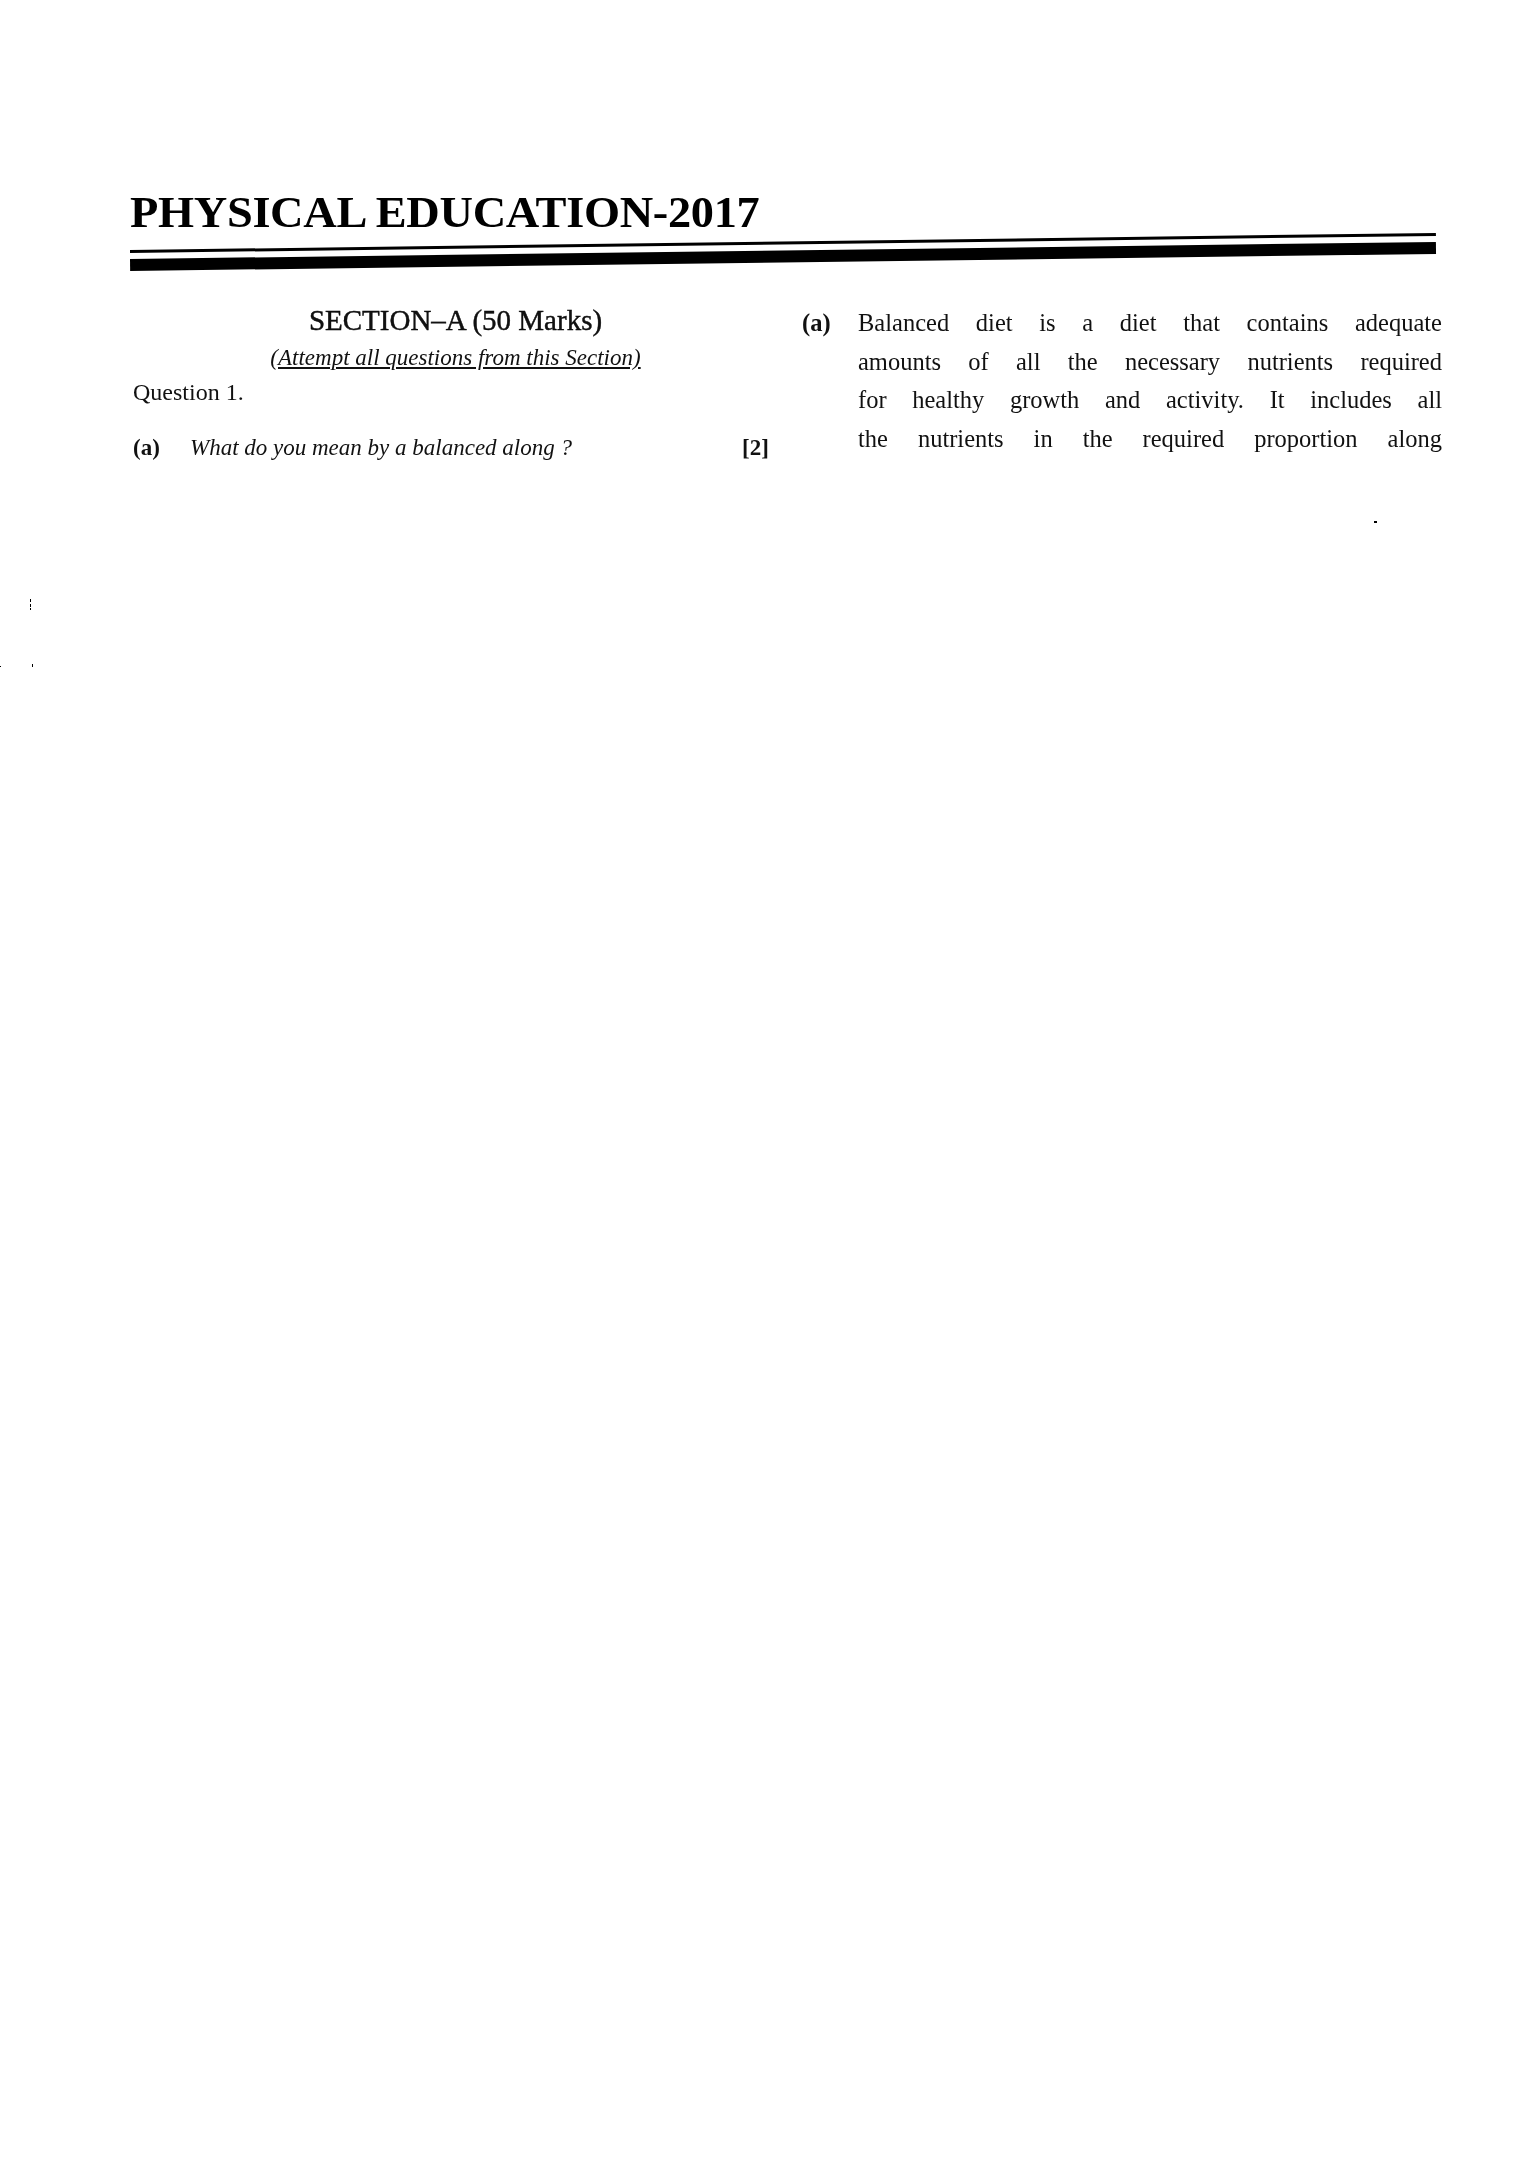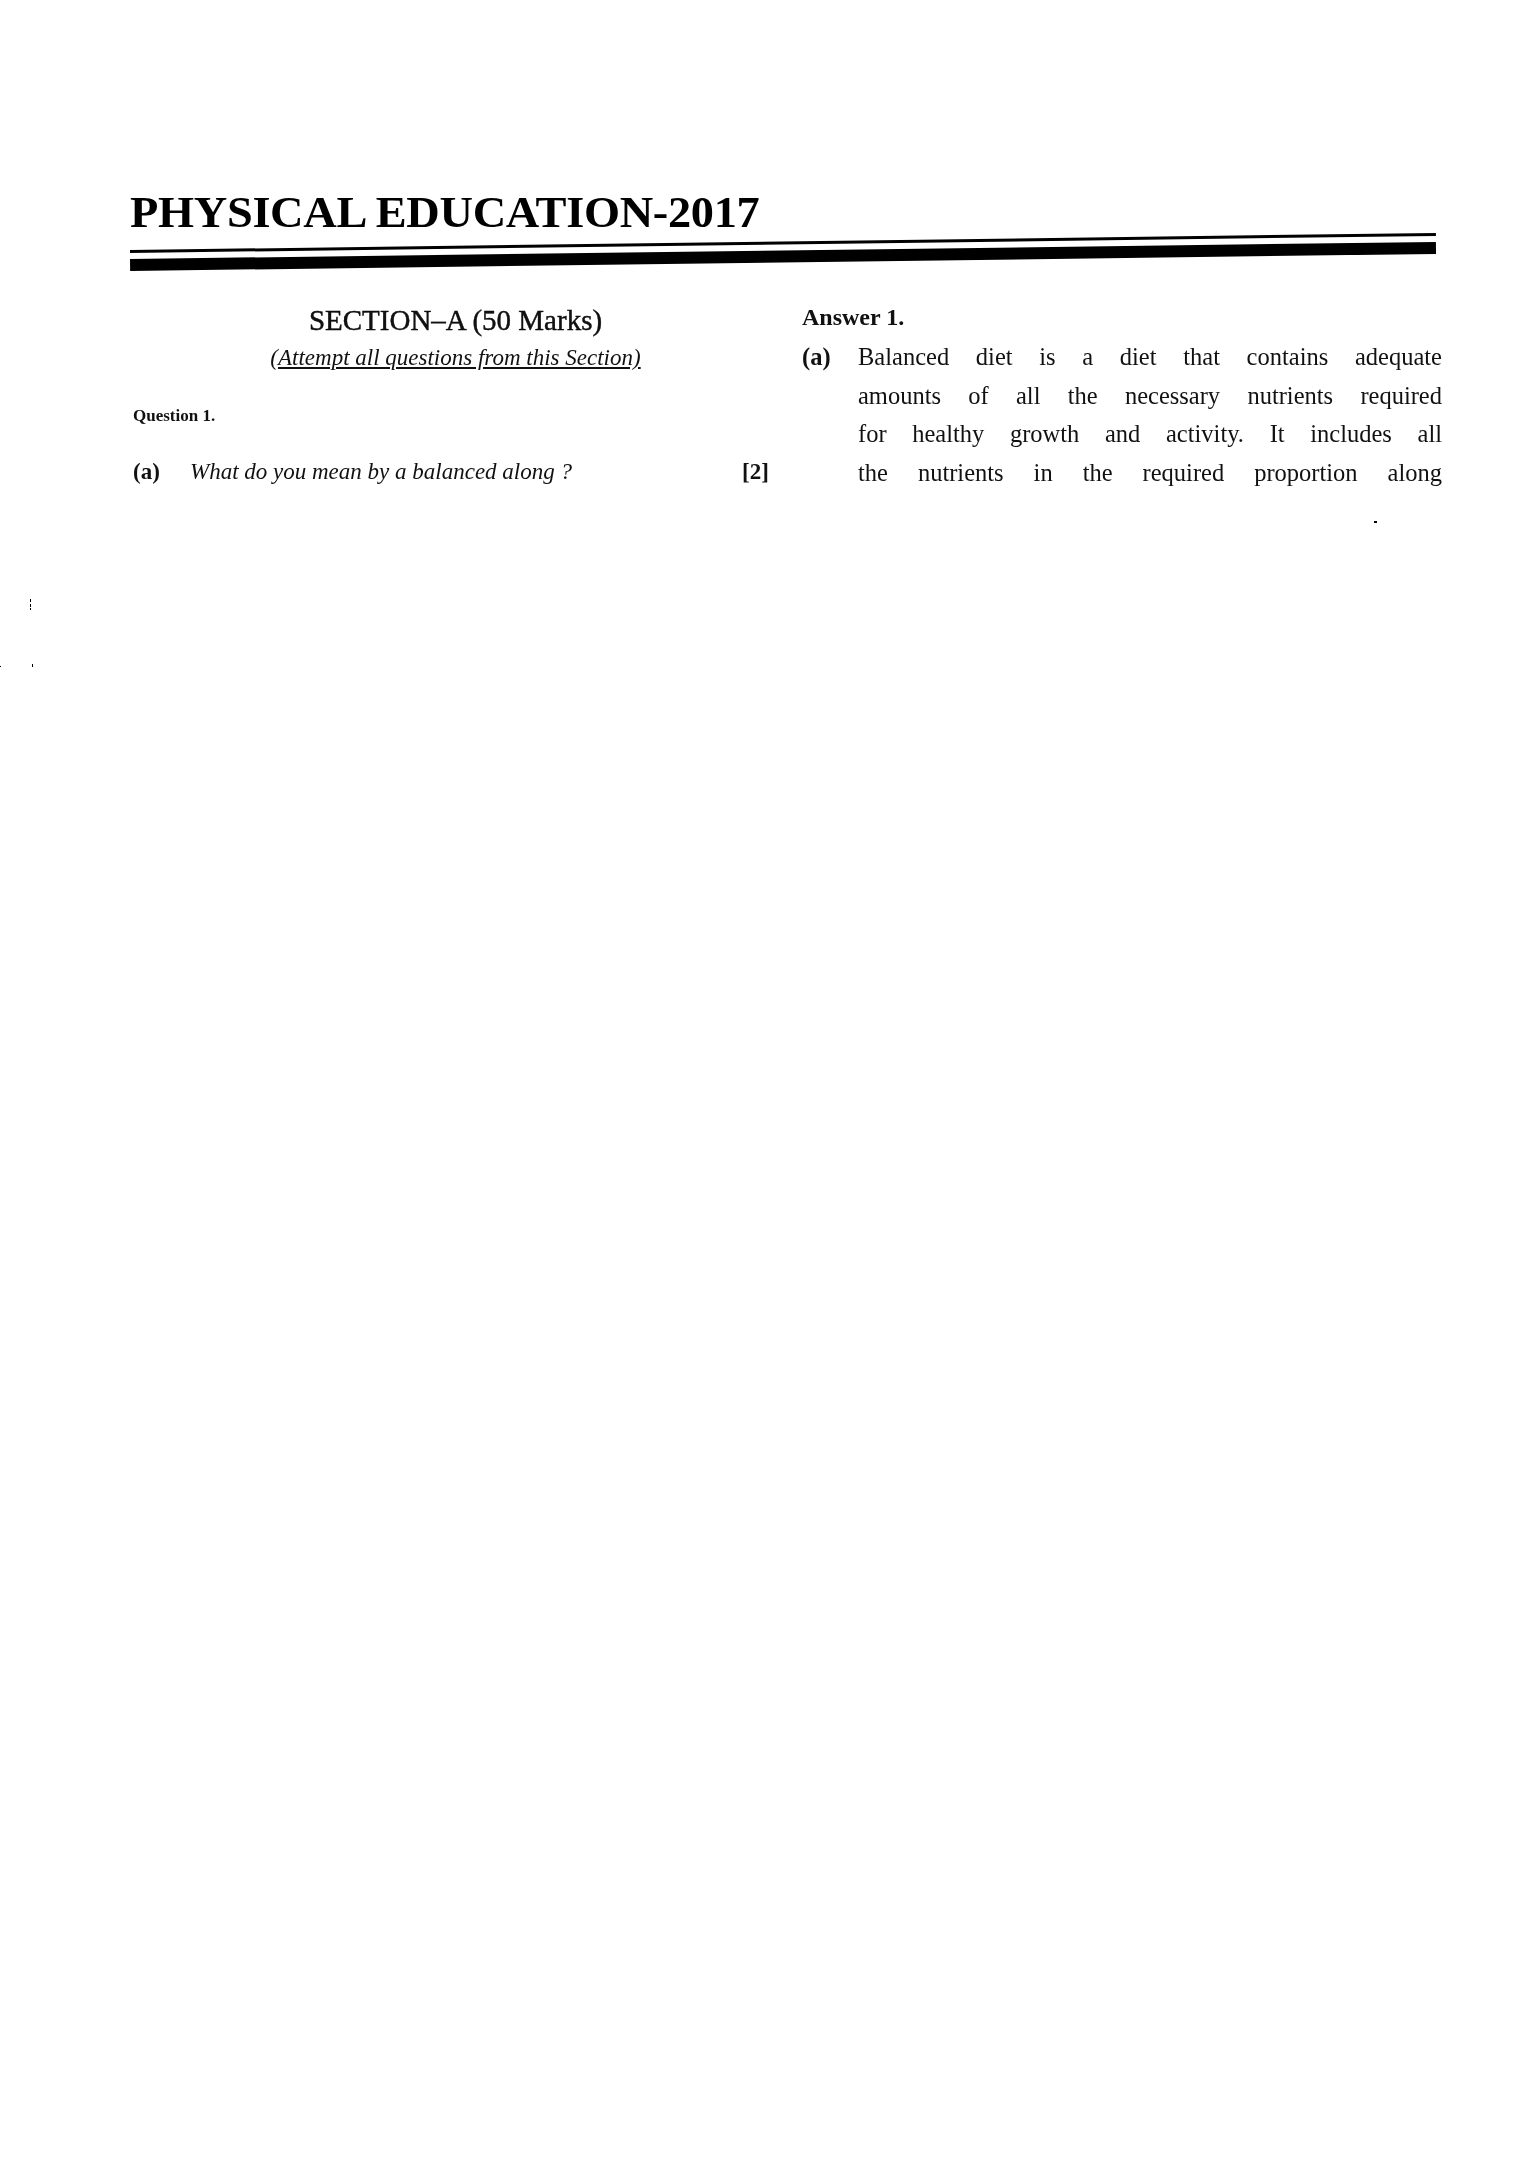--- a/index.html
+++ b/index.html
@@ -68,24 +68,24 @@
     .section-note {
       text-align: center;
       font-style: italic;
       font-size: 23px;
       line-height: 34px;
       margin: 1px 0 0 0;
       width: 645px;
       text-decoration: underline;
     }
     .question-label {
-      font-weight: bold;
-      font-size: 17px;
+      font-weight: normal;
+      font-size: 24px;
       line-height: 34px;
-      margin: 24px 0 0 0;
+      margin: 0 0 0 0;
     }
     .question-row {
       position: relative;
       margin-top: 22px;
       font-size: 23px;
       line-height: 34px;
       height: 34px;
     }
     .q-marker {
       position: absolute;
@@ -159,21 +159,20 @@
   <p class="section-note">(Attempt all questions from this Section)</p>
   <p class="question-label">Question 1.</p>
   <div class="question-row">
     <span class="q-marker">(a)</span>
     <span class="q-text">What do you mean by a balanced along ?</span>
     <span class="q-marks">[2]</span>
   </div>
 </div>
 
 <div class="col-right">
-  <p class="answer-label">Answer 1.</p>
   <div class="answer-row">
     <span class="a-marker">(a)</span>
     <div class="a-text">
       <span class="a-line justified">Balanced diet is a diet that contains adequate</span>
       <span class="a-line justified">amounts of all the necessary nutrients required</span>
       <span class="a-line justified">for healthy growth and activity. It includes all</span>
       <span class="a-line justified">the nutrients in the required proportion along</span>
     </div>
   </div>
 </div>

